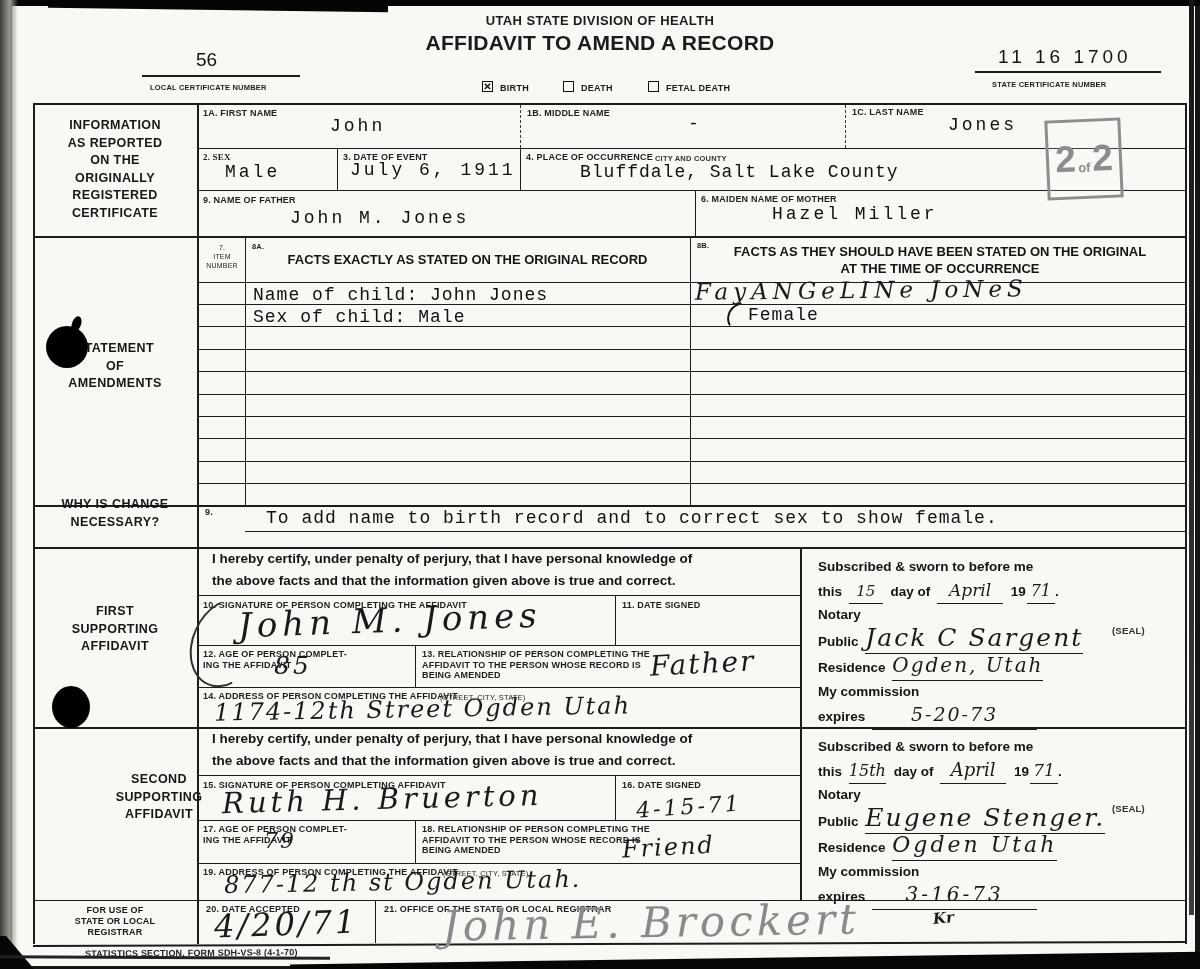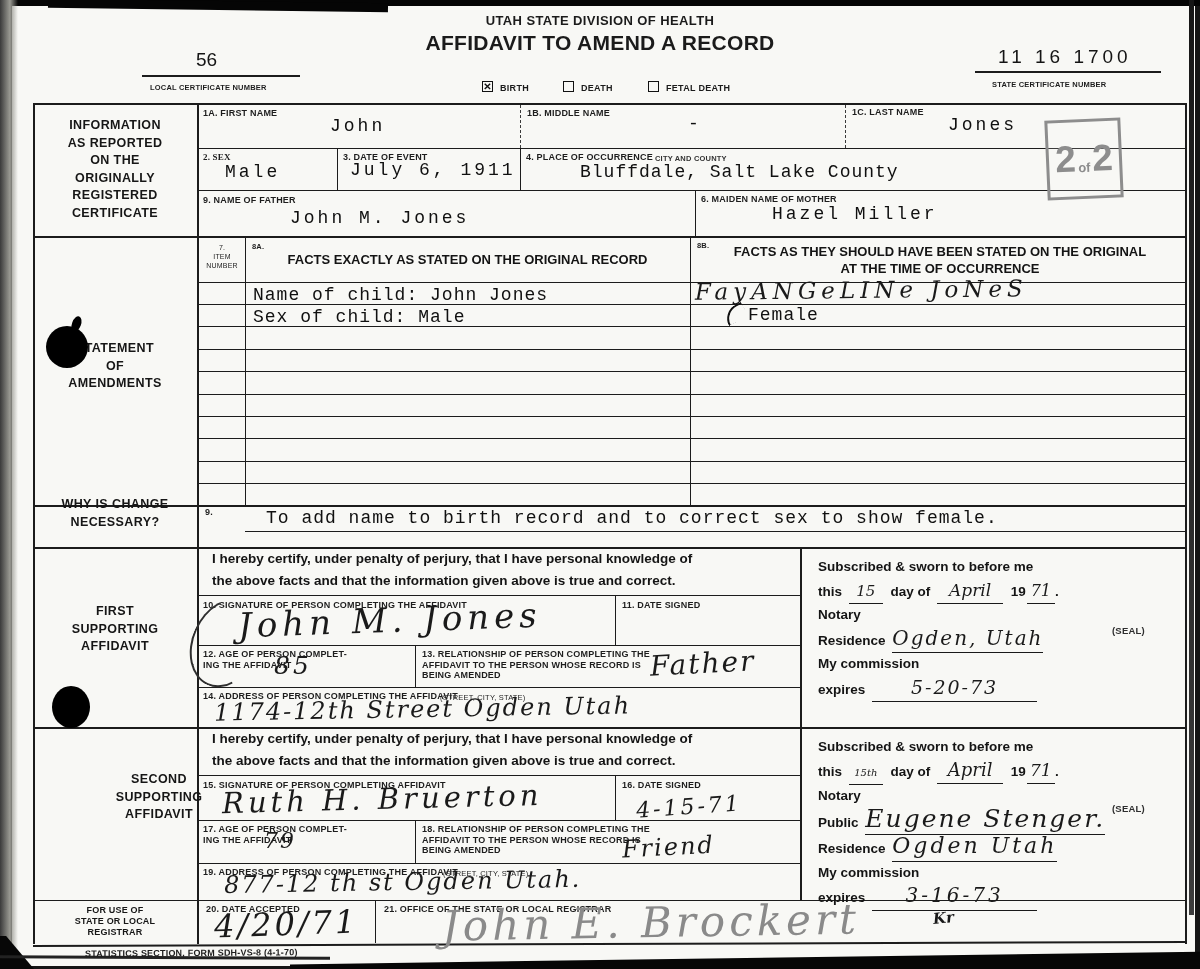--- a/index.html
+++ b/index.html
@@ -213,20 +213,24 @@
     <div>Subscribed &amp; sworn to before me</div>
     <div>
       <span>this</span>
       <span class="u" style="min-width:34px;"><span class="hwv" style="font-size:15px;">15</span></span>
       <span style="margin-left:4px;">day of</span>
       <span class="u" style="min-width:66px;"><span class="hwv" style="font-size:17px;">April</span></span>
       <span style="margin-left:4px;">19</span><span class="u" style="min-width:28px;margin-left:1px;"><span class="hwv" style="font-size:16px;">71</span></span><span>.</span>
     </div>
     <div>Notary</div>
     <div>
+      <span>Public</span>
+      <span class="u" style="min-width:185px;"><span class="hwv" style="font-size:25px;letter-spacing:2px;">Jack C Sargent</span></span>
+    </div>
+    <div>
       <span>Residence</span>
       <span class="u" style="min-width:150px;"><span class="hwv" style="font-size:20px;letter-spacing:2px;">Ogden, Utah</span></span>
     </div>
     <div>My commission</div>
     <div>
       <span>expires</span>
       <span class="u" style="min-width:165px;"><span class="hwv" style="font-size:19px;letter-spacing:2px;">5-20-73</span></span>
     </div>
   </div>
   <div class="lb" style="left:1112px;top:625px;font-size:9.5px;color:#2e2e2e;">(SEAL)</div>
@@ -245,21 +249,21 @@
 BEING AMENDED</div>
   <div class="hw" style="left:622px;top:833px;font-size:24px;letter-spacing:2px;transform:rotate(-3deg);">Friend</div>
   <div class="lb" style="left:203px;top:867px;">19. ADDRESS OF PERSON COMPLETING THE AFFIDAVIT</div>
   <div class="lb tiny" style="left:443px;top:868px;font-weight:400;">(STREET, CITY, STATE)</div>
   <div class="hw" style="left:224px;top:868px;font-size:24px;letter-spacing:2px;transform:rotate(-1deg);">877-12 th st  Ogden Utah.</div>
 
   <div class="notary" style="top:736px;">
     <div>Subscribed &amp; sworn to before me</div>
     <div>
       <span>this</span>
-      <span class="u" style="min-width:34px;"><span class="hwv" style="font-size:10px;">15th</span></span>
+      <span class="u" style="min-width:34px;"><span class="hwv" style="font-size:16px;">15th</span></span>
       <span style="margin-left:4px;">day of</span>
       <span class="u" style="min-width:66px;"><span class="hwv" style="font-size:18px;">April</span></span>
       <span style="margin-left:4px;">19</span><span class="u" style="min-width:28px;margin-left:1px;"><span class="hwv" style="font-size:17px;">71</span></span><span>.</span>
     </div>
     <div>Notary</div>
     <div>
       <span>Public</span>
       <span class="u" style="min-width:190px;text-align:right;"><span class="hwv" style="font-size:25px;letter-spacing:2px;">Eugene Stenger.</span></span>
     </div>
     <div>

